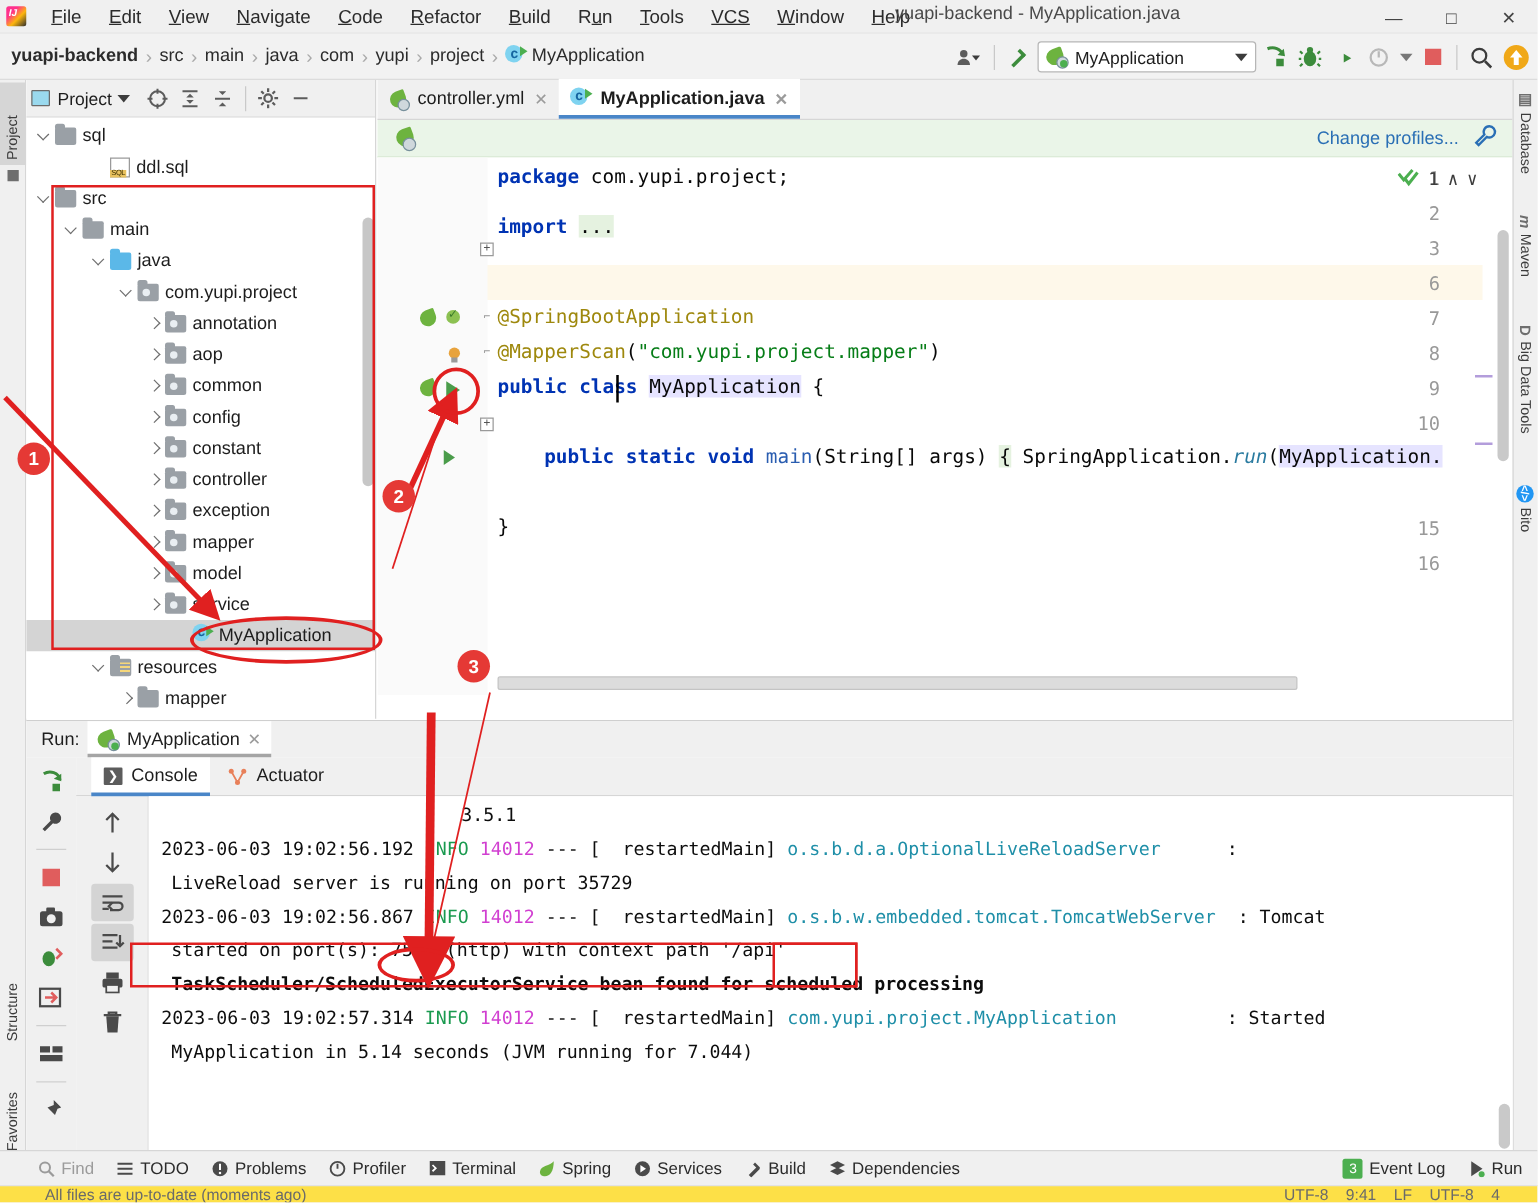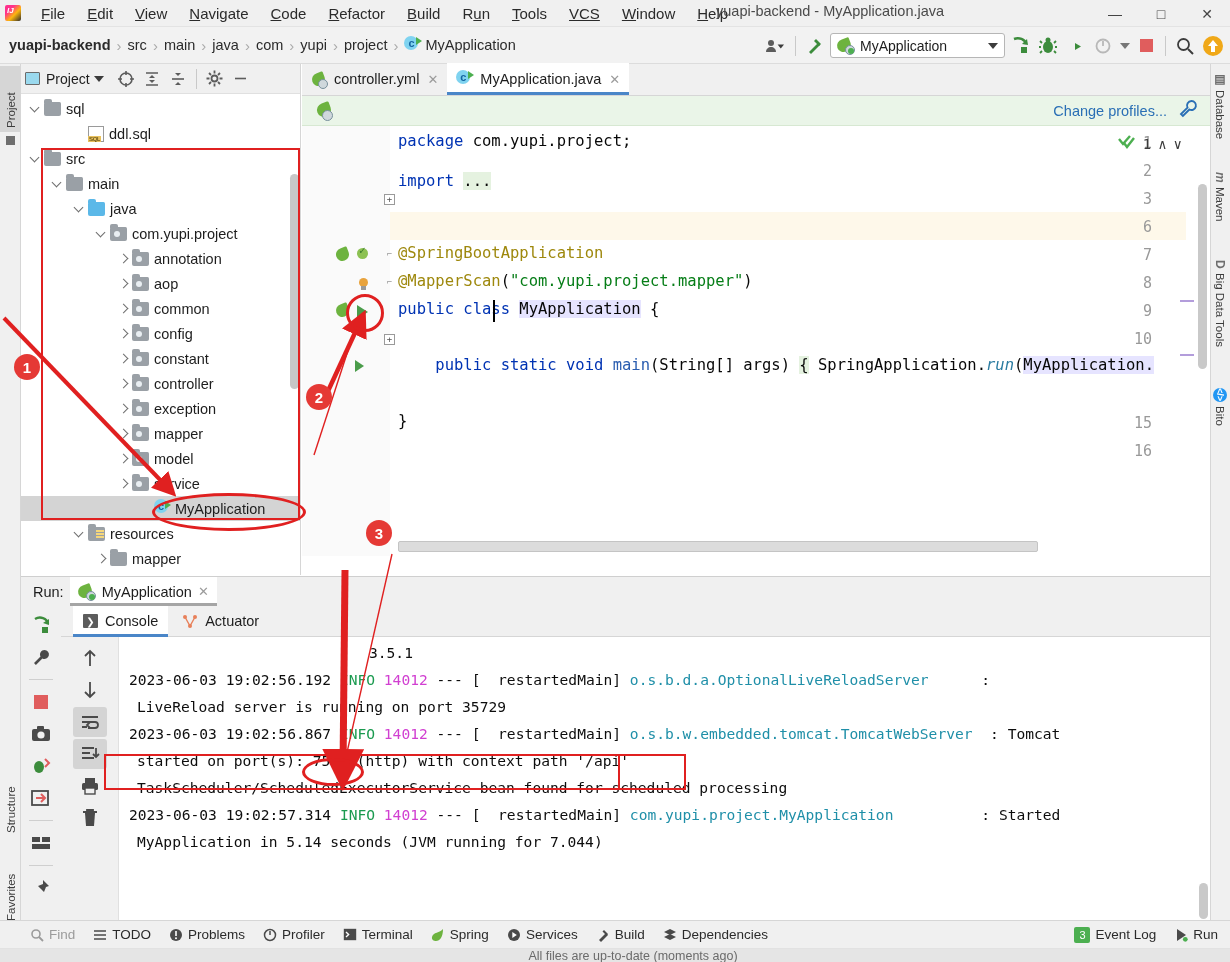--- a/index.html
+++ b/index.html
@@ -172,21 +172,21 @@
     background: #ffffff;
   }
   .tabs {
     height: 32px; background: #f0f0f0; display: flex; align-items: flex-end;
     border-bottom: 1px solid #d6d6d6;
   }
   .tab {
     height: 32px; display: flex; align-items: center; gap: 6px;
     padding: 0 9px; font-size: 14.5px; color: #1d1d1d; position: relative; cursor: default;
   }
-  .tab.active { background: #ffffff; }
+  .tab.active { background: #ffffff; font-weight: bold; }
   .tab.active::after {
     content:""; position: absolute; left: 0; right: 0; bottom: 0; height: 3px; background: #4a86c8;
   }
   .tab .x { color: #9b9b9b; font-size: 13px; margin-left: 2px; }
   .ymlico {
     width: 17px; height: 17px; position: relative; flex: none;
   }
   .ymlico::before {
     content:""; position:absolute; left:1px; top:2px; width:13px; height:13px;
     background: #6db33f; border-radius: 50% 10% 50% 50%; transform: rotate(-20deg);
@@ -236,21 +236,21 @@
     position: absolute; left: 0; top: 0; width: 88px; height: 430px; background: #fafafa;
   }
   .lnum {
     position: absolute; right: 58px; color: #999; font-size: 15px; text-align: right;
     font-family: "DejaVu Sans Mono", monospace;
   }
   .codeline {
     position: absolute; left: 96px; white-space: pre; color: #080808;
     font-family: "DejaVu Sans Mono", monospace; font-size: 15.5px;
   }
-  .kw { color: #0033b3; font-weight: normal; }
+  .kw { color: #0033b3; font-weight: bold; }
   .ann { color: #9e880d; }
   .str { color: #067d17; }
   .fld { color: #2a7ba0; font-style: italic; }
   .hl-ident { background: #e6e4ff; }
   .hl-fold { background: #e5f2e0; }
   .cur-line {
     position: absolute; left: 88px; right: 24px; height: 28px; background: #fdf6e3; opacity: .75;
   }
   .caret {
     position: absolute; width: 1.5px; background: #000;
@@ -413,22 +413,22 @@
     font-size: 13.5px; color: #2b2b2b; white-space: nowrap;
   }
   .sb-item.dim { color: #9b9b9b; }
   .sb-right { margin-left: auto; display: flex; align-items: center; gap: 2px; padding-right: 4px; }
   .badge-green {
     width: 16px; height: 16px; background: #4caf50; color: #fff; border-radius: 2px;
     font-size: 11px; display:flex; align-items:center; justify-content:center;
   }
   .sb-bottom {
     position: absolute; left: 0; bottom: 0; width: 1230px; height: 14px;
-    background: #e5e5e5; border-top: 1px solid #e2e2e2; overflow: hidden;
-    font-size: 12.5px; color: #6a6a6a; display: flex; align-items: center; padding-left: 36px; flex-direction: column;
+    background: #fde047; border-top: 1px solid #e2e2e2; overflow: hidden;
+    font-size: 12.5px; color: #6a6a6a; display: flex; align-items: center; padding-left: 36px;
   }
   .sb-bottom .right { margin-left: auto; display:flex; gap:14px; padding-right: 30px; }
   svg.anno-svg { position: absolute; left: 0; top: 0; width: 1230px; height: 962px; pointer-events: none; }
   .numbadge {
     position: absolute; width: 26px; height: 26px; border-radius: 50%;
     background: #e53935; color: #fff; font-size: 15px; font-weight: bold;
     display: flex; align-items: center; justify-content: center;
     font-family: "Liberation Sans", sans-serif;
   }
   .redrect {
@@ -955,21 +955,21 @@
                 </svg>
             </div>
           </div>
 
           <div class="console" id="console">
             <div class="cline" style="padding-left: 250px;"><span class="c-ts">3.5.1</span></div>
               <div class="cline" style="padding-left: 10px;"><span class="c-ts">2023-06-03 19:02:56.192 </span><span class="c-info">INFO</span><span class="c-ts"> </span><span class="c-pid">14012</span><span class="c-ts"> --- [  restartedMain] </span><span class="c-logger">o.s.b.d.a.OptionalLiveReloadServer</span><span class="c-ts">      : </span></div>
               <div class="cline" style="padding-left: 18px;"><span class="c-ts">LiveReload server is running on port 35729</span></div>
               <div class="cline" style="padding-left: 10px;"><span class="c-ts">2023-06-03 19:02:56.867 </span><span class="c-info">INFO</span><span class="c-ts"> </span><span class="c-pid">14012</span><span class="c-ts"> --- [  restartedMain] </span><span class="c-logger">o.s.b.w.embedded.tomcat.TomcatWebServer</span><span class="c-ts">  : Tomcat</span></div>
               <div class="cline" style="padding-left: 18px;"><span class="c-ts">started on port(s): 7529 (http) with context path '/api'</span></div>
-              <div class="cline" style="padding-left: 18px;"><span class="c-ts">TaskScheduler/ScheduledExecutorService bean found for scheduled processing</span></div>
+              <div class="cline" style="padding-left: 18px; font-weight: bold;"><span class="c-ts">TaskScheduler/ScheduledExecutorService bean found for scheduled processing</span></div>
               <div class="cline" style="padding-left: 10px;"><span class="c-ts">2023-06-03 19:02:57.314 </span><span class="c-info">INFO</span><span class="c-ts"> </span><span class="c-pid">14012</span><span class="c-ts"> --- [  restartedMain] </span><span class="c-logger">com.yupi.project.MyApplication</span><span class="c-ts">          : Started</span></div>
               <div class="cline" style="padding-left: 18px;"><span class="c-ts">MyApplication in 5.14 seconds (JVM running for 7.044)</span></div>
               <div class="con-vscroll"></div>
           </div>
         </div>
       </div>
     </div>
   </div>
 
   <div class="statusbar">

